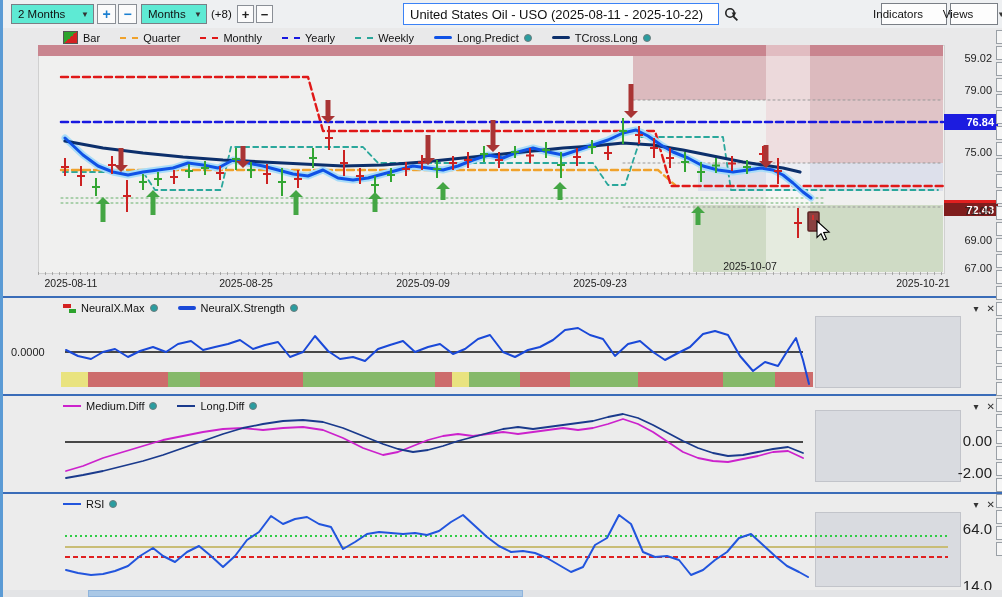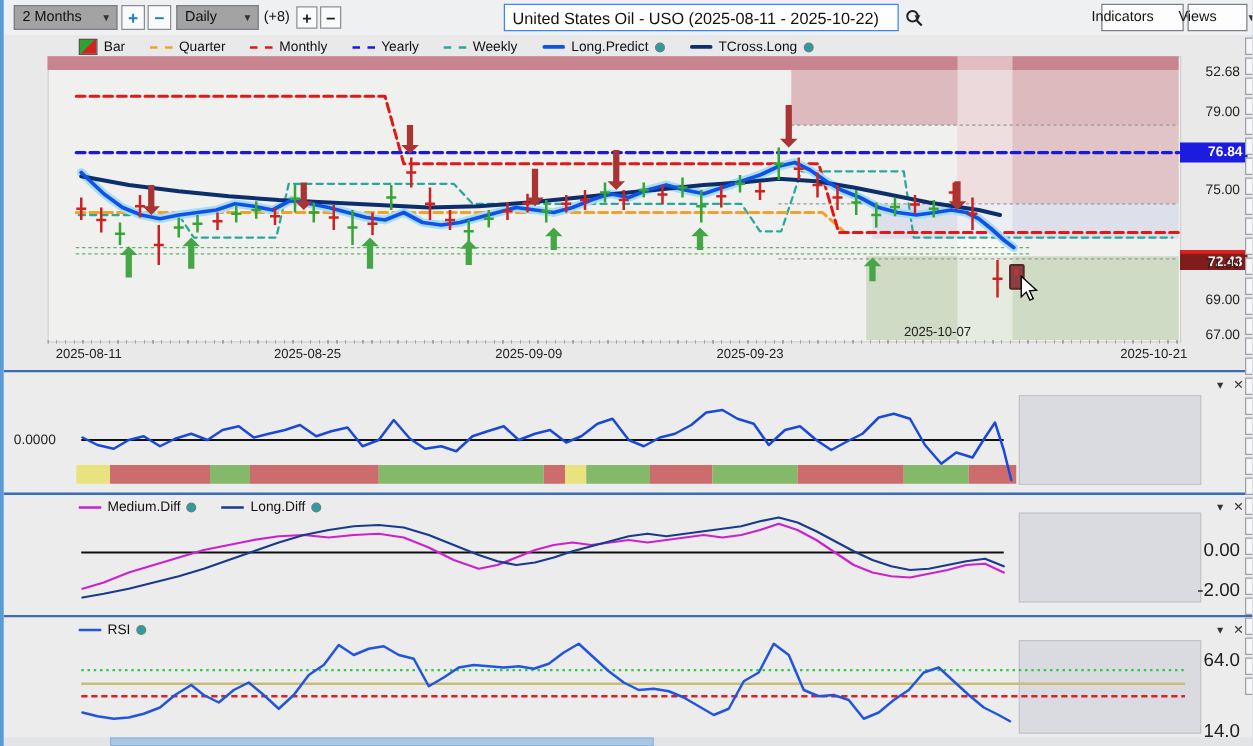--- a/index.html
+++ b/index.html
@@ -1,21 +1,21 @@
 <!DOCTYPE html>
 <html><head>
 <meta charset="utf-8">
 <style>
   html,body{margin:0;padding:0;background:#cfd3d8;font-family:"Liberation Sans",sans-serif;}
   #app{position:relative;width:1002px;height:597px;background:#e9eaec;overflow:hidden;
        border-left:3px solid #5b9bd5;box-sizing:border-box;}
   .abs{position:absolute;}
   
   #toolbar{left:0;top:0;width:1002px;height:28px;background:#eef0f2;border-bottom:2px solid #3a6cb8;}
-  .tb-select{top:4px;height:20px;background:#a3a3a3;border:1px solid #7a7f86;display:flex;align-items:center;
+  .tb-select{top:4px;height:20px;background:#5eead4;border:1px solid #7a7f86;display:flex;align-items:center;
              justify-content:space-between;padding:0 4px 0 6px;font-size:11.5px;color:#111;box-sizing:border-box;}
   .tb-caret{font-size:8px;color:#333;margin-left:6px;}
   .tb-btn{top:4px;height:20px;width:19px;background:#fbfbfb;border:1px solid #8a8f96;display:flex;
           align-items:center;justify-content:center;font-size:14px;font-weight:bold;box-sizing:border-box;cursor:default;}
   .blue{color:#1b7fd0;}
   .dark{color:#222;font-size:13px;}
   #title-box{left:400px;top:3px;width:316px;height:22px;background:#fff;border:1px solid #3b82f6;
              font-size:13px;color:#111;display:flex;align-items:center;padding-left:6px;box-sizing:border-box;}
   #search-wrap{left:721px;top:5px;width:34px;height:18px;display:flex;align-items:center;gap:4px;}
   .right-btn{top:3px;height:22px;background:#fdfdfd;border:1px solid #7a7f86;display:flex;align-items:center;
@@ -59,21 +59,21 @@
       <span>2 Months</span>
       <span class="tb-caret">▼</span>
     </div>
     <div class="tb-btn abs blue" style="left:94px;">
         <span>+</span>
       </div>
     <div class="tb-btn abs blue" style="left:115px;">
         <span>−</span>
       </div>
     <div class="tb-select abs" style="left:138px;width:66px;">
-      <span>Daily</span>
+      <span>Months</span>
       <span class="tb-caret">▼</span>
     </div>
     <span class="abs" style="left:208px;top:8px;font-size:11.5px;color:#111;">(+8)</span>
     <div class="tb-btn abs dark" style="left:234px;top:5px;width:17px;height:18px;">
         <span>+</span>
       </div>
     <div class="tb-btn abs dark" style="left:253px;top:5px;width:17px;height:18px;">
         <span>−</span>
       </div>
     <div id="title-box" class="abs">
@@ -256,21 +256,21 @@
       <path d="M760.5,145 L765.5,145 L765.5,161 L770,161 L763,168 L756,161 L760.5,161 Z" fill="#a93434"></path>
       <path d="M97.5,222 L102.5,222 L102.5,204 L107,204 L100,197 L93,204 L97.5,204 Z" fill="#44a644"></path>
       <path d="M147.5,215 L152.5,215 L152.5,197 L157,197 L150,190 L143,197 L147.5,197 Z" fill="#44a644"></path>
       <path d="M290.5,215 L295.5,215 L295.5,197 L300,197 L293,190 L286,197 L290.5,197 Z" fill="#44a644"></path>
       <path d="M369.5,212 L374.5,212 L374.5,199 L379,199 L372,192 L365,199 L369.5,199 Z" fill="#44a644"></path>
       <path d="M437.5,200 L442.5,200 L442.5,189 L447,189 L440,182 L433,189 L437.5,189 Z" fill="#44a644"></path>
       <path d="M554.5,200 L559.5,200 L559.5,189 L564,189 L557,182 L550,189 L554.5,189 Z" fill="#44a644"></path>
       <path d="M692.5,225 L697.5,225 L697.5,213 L702,213 L695,206 L688,213 L692.5,213 Z" fill="#44a644"></path>
     </svg>
   <div id="main-ylabels">
-      <span class="ylab" style="top: 58px;">52.68</span>
+      <span class="ylab" style="top: 58px;">59.02</span>
       <span class="ylab" style="top: 90px;">79.00</span>
       <div class="badge abs" style="top: 122px; background: rgb(28, 28, 224);">
         <span>76.84</span>
       </div>
       <span class="ylab" style="top: 152px;">75.00</span>
       <div class="badge abs" style="top: 192px; background: #7f1d1d; border-top: 3px solid rgb(224, 32, 32); margin-top: 16px;">
         <span>72.43</span>
       </div>
       <span class="ylab" style="top: 211px;">71.00</span>
       <span class="ylab" style="top: 240px;">69.00</span>
@@ -281,20 +281,32 @@
       <span class="xlab" style="left: 243px; top: 277px;">2025-08-25</span>
       <span class="xlab" style="left: 420px; top: 277px;">2025-09-09</span>
       <span class="xlab" style="left: 597px; top: 277px;">2025-09-23</span>
       <span class="xlab" style="left: 747px; top: 260px;">2025-10-07</span>
       <span class="xlab" style="left: 920px; top: 277px;">2025-10-21</span>
     </div>
 
   <div class="sep abs" style="top:296px;"></div>
 
   <div class="abs" style="left:0;top:298px;width:1002px;height:96px;background:#ececec;">
+    <div class="legend-row abs" style="left:60px;top:4px;" id="p2-legend">
+        <div class="legend-item">
+          <span class="sw-nxicon"></span>
+          <span>NeuralX.Max</span>
+          <span class="lg-dot"></span>
+        </div>
+        <div class="legend-item">
+          <span class="sw-line" style="background: rgb(26, 73, 216);"></span>
+          <span>NeuralX.Strength</span>
+          <span class="lg-dot"></span>
+        </div>
+      </div>
     <div class="panel-ctrl abs" style="left:966px;top:4px;">
       <span>▾</span>
       <span>✕</span>
     </div>
     <span class="abs" style="left:8px;top:48px;font-size:11px;color:#222;">0.0000</span>
     <div class="gray-box" style="left:812px;top:18px;width:144px;height:70px;"></div>
   </div>
   <svg id="svg-p2" width="1002" height="96" viewBox="0 298 1002 96" style="top:298px;">
       <rect x="58" y="372" width="27" height="15" fill="#e9e37f"></rect>
       <rect x="85" y="372" width="80" height="15" fill="#cd6c6c"></rect>

